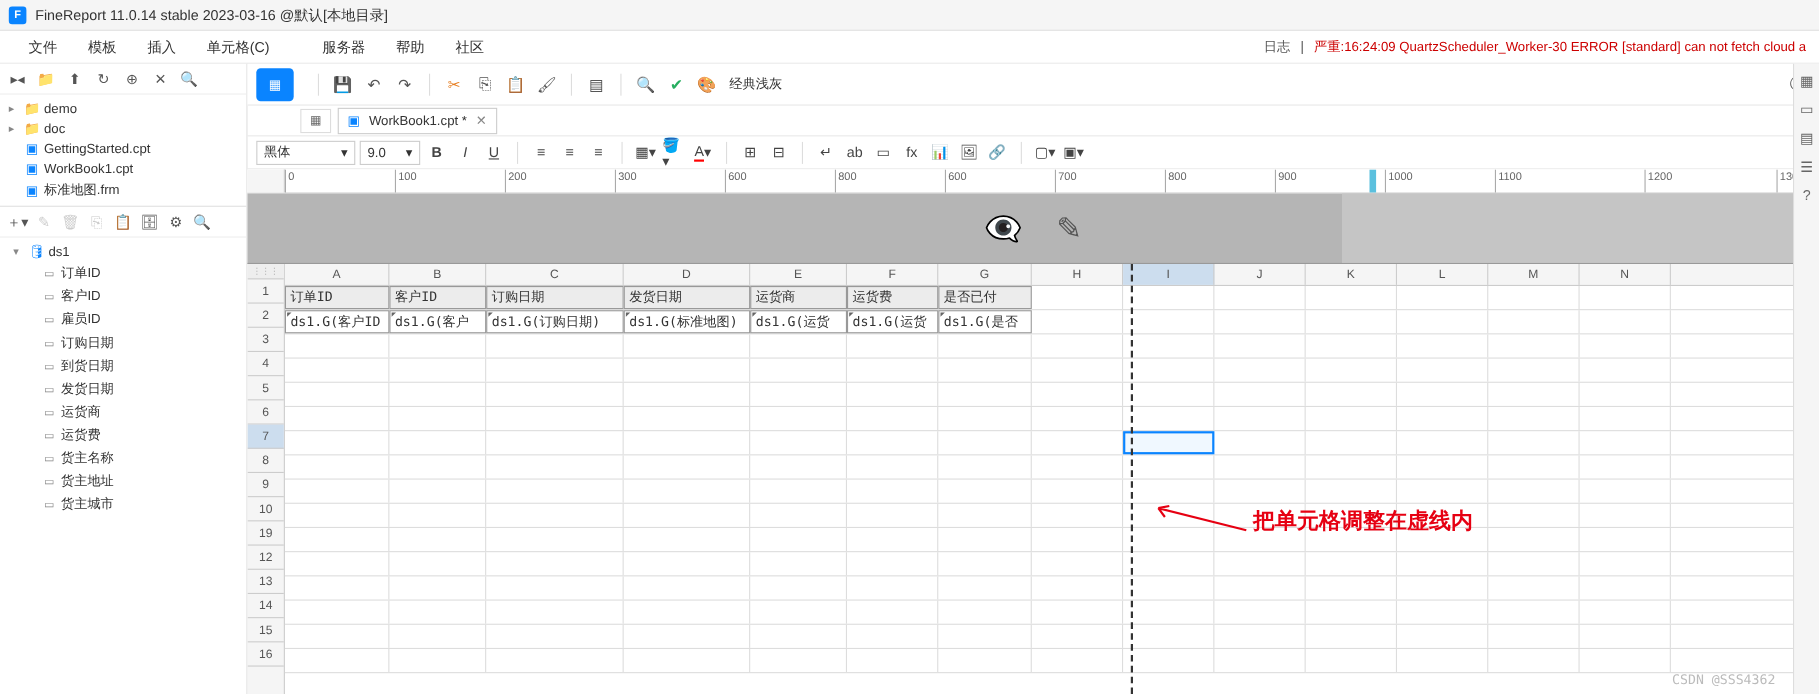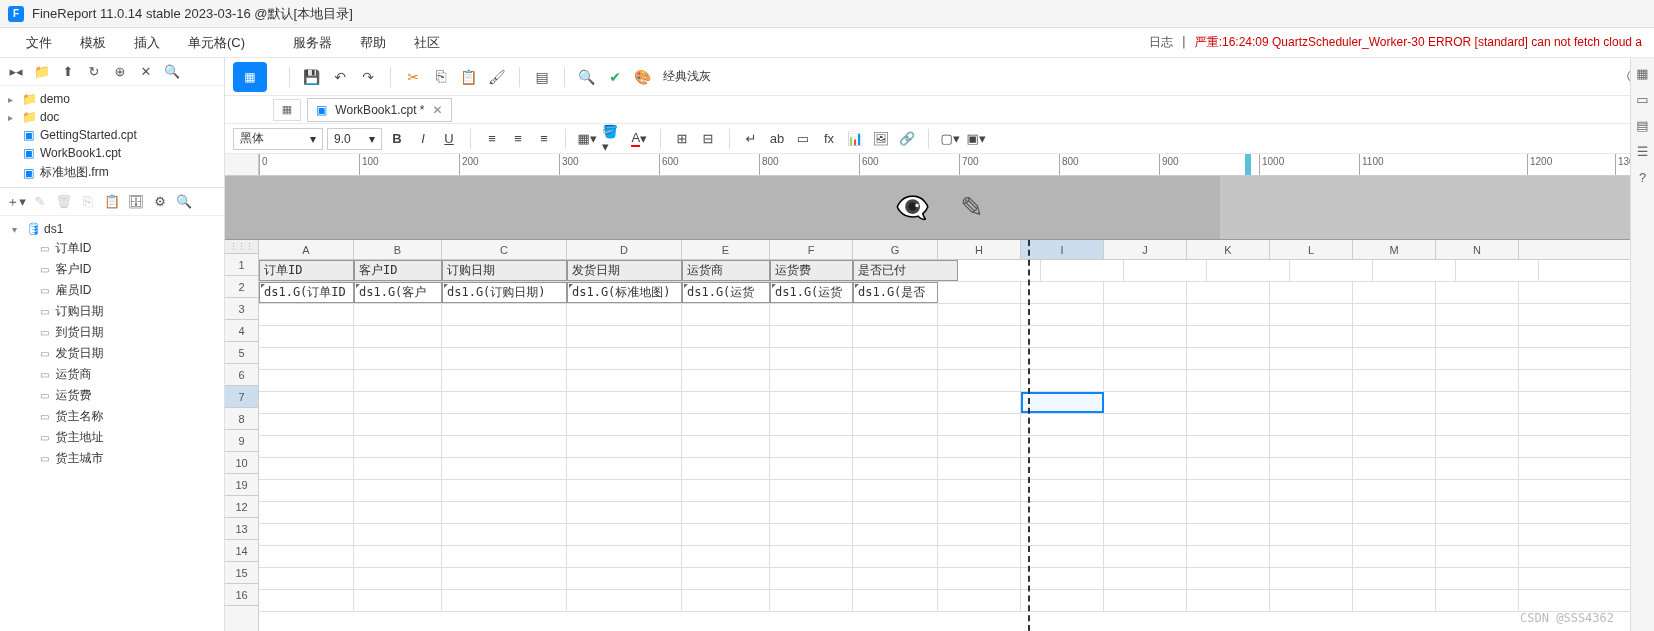--- a/index.html
+++ b/index.html
@@ -284,21 +284,21 @@
           <span class="tick" style="left: 200px;">200</span>
           <span class="tick" style="left: 300px;">300</span>
           <span class="tick" style="left: 400px;">600</span>
           <span class="tick" style="left: 500px;">800</span>
           <span class="tick" style="left: 600px;">600</span>
           <span class="tick" style="left: 700px;">700</span>
           <span class="tick" style="left: 800px;">800</span>
           <span class="tick" style="left: 900px;">900</span>
           <span class="tick" style="left: 1000px;">1000</span>
           <span class="tick" style="left: 1100px;">1100</span>
-          <span class="tick" style="left: 1268px;">1200</span>
+          <span class="tick" style="left: 1236px;">1200</span>
           <span class="tick" style="left: 1356px;">1300</span>
           <div class="page-mark" style="left: 986px;"></div>
         </div>
     </div>
     <div class="design-area">
       <div class="page-highlight"></div>
       <span class="eye-icon">👁‍🗨</span>
       <span class="pencil-icon">✎</span>
     </div>
     <div class="grid-wrap">
@@ -339,31 +339,31 @@
             <div class="ch" style="width: 83px;">N</div>
           </div>
         <div class="rows" id="rows">
             <div class="row">
               <div class="cell header-cell" style="width: 95px;">订单ID</div>
               <div class="cell header-cell" style="width: 88px;">客户ID</div>
               <div class="cell header-cell" style="width: 125px;">订购日期</div>
               <div class="cell header-cell" style="width: 115px;">发货日期</div>
               <div class="cell header-cell" style="width: 88px;">运货商</div>
               <div class="cell header-cell" style="width: 83px;">运货费</div>
-              <div class="cell header-cell" style="width: 105px;">是否已付</div>
-              <div class="cell" style="width: 83px;"></div>
-              <div class="cell" style="width: 83px;"></div>
-              <div class="cell" style="width: 83px;"></div>
-              <div class="cell" style="width: 83px;"></div>
-              <div class="cell" style="width: 83px;"></div>
-              <div class="cell" style="width: 83px;"></div>
-              <div class="cell" style="width: 83px;"></div>
-            </div>
-            <div class="row">
-              <div class="cell data-cell" style="width: 95px;">ds1.G(订单ID</div>
+              <div class="cell header-cell" style="width: 85px;">是否已付</div>
+              <div class="cell" style="width: 83px;"></div>
+              <div class="cell" style="width: 83px;"></div>
+              <div class="cell" style="width: 83px;"></div>
+              <div class="cell" style="width: 83px;"></div>
+              <div class="cell" style="width: 83px;"></div>
+              <div class="cell" style="width: 83px;"></div>
+              <div class="cell" style="width: 83px;"></div>
+            </div>
+            <div class="row">
+              <div class="cell data-cell" style="width: 95px;">ds1.G(客户ID</div>
               <div class="cell data-cell" style="width: 88px;">ds1.G(客户</div>
               <div class="cell data-cell" style="width: 125px;">ds1.G(订购日期)</div>
               <div class="cell data-cell" style="width: 115px;">ds1.G(标准地图)</div>
               <div class="cell data-cell" style="width: 88px;">ds1.G(运货</div>
               <div class="cell data-cell" style="width: 83px;">ds1.G(运货</div>
               <div class="cell data-cell" style="width: 85px;">ds1.G(是否</div>
               <div class="cell" style="width: 83px;"></div>
               <div class="cell" style="width: 83px;"></div>
               <div class="cell" style="width: 83px;"></div>
               <div class="cell" style="width: 83px;"></div>
@@ -590,20 +590,26 @@
               <div class="cell" style="width: 83px;"></div>
               <div class="cell" style="width: 83px;"></div>
               <div class="cell" style="width: 83px;"></div>
               <div class="cell" style="width: 83px;"></div>
               <div class="cell" style="width: 83px;"></div>
               <div class="cell" style="width: 83px;"></div>
               <div class="cell" style="width: 83px;"></div>
             </div>
           </div>
         <div class="page-line" id="page-line" style="left: 769.15px;"></div>
+        <div class="annotation" id="annotation" style="left: 786.15px; top: 218px;">
+          <svg viewBox="0 0 90 30">
+              <path d="M88 24 L8 4 M8 4 L18 2 M8 4 L14 12" stroke="#e60012" stroke-width="2" fill="none"></path>
+            </svg>
+          <span>把单元格调整在虚线内</span>
+        </div>
       </div>
     </div>
     <div class="watermark">CSDN @SSS4362</div>
   </div>
 </div>
 
 <div class="right-strip">
   <span class="rs-icon">▦</span>
   <span class="rs-icon">▭</span>
   <span class="rs-icon">▤</span>

